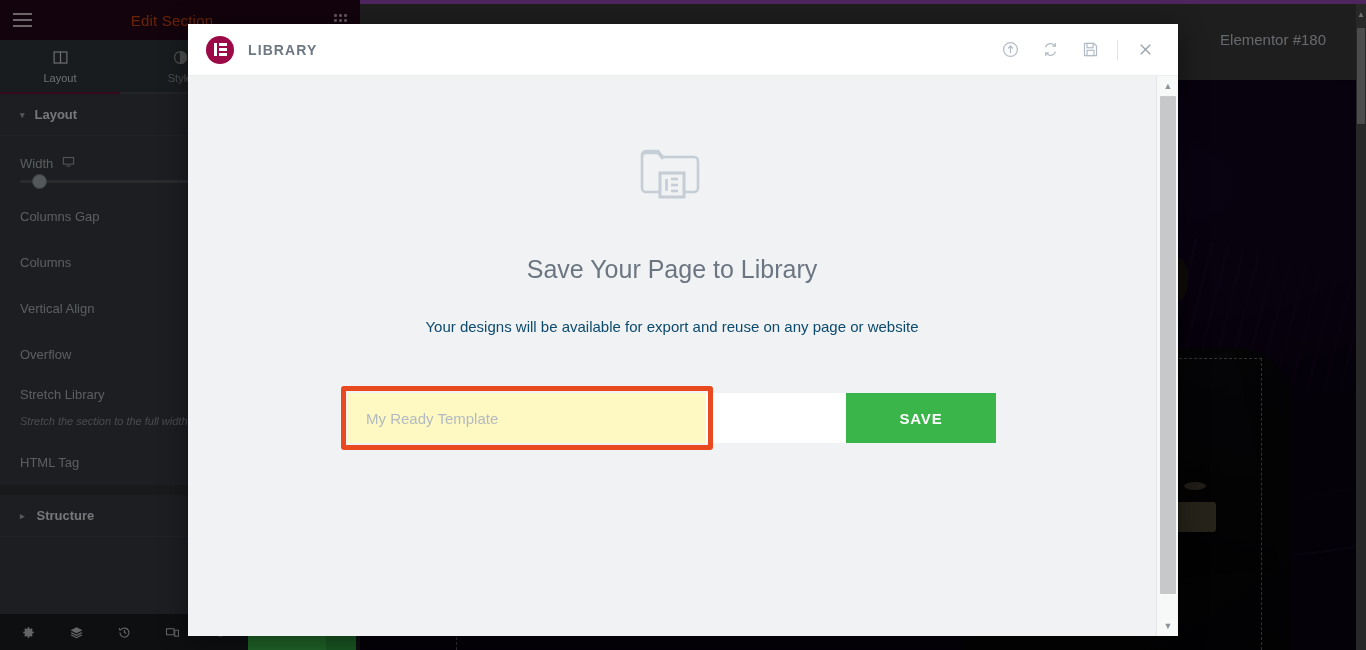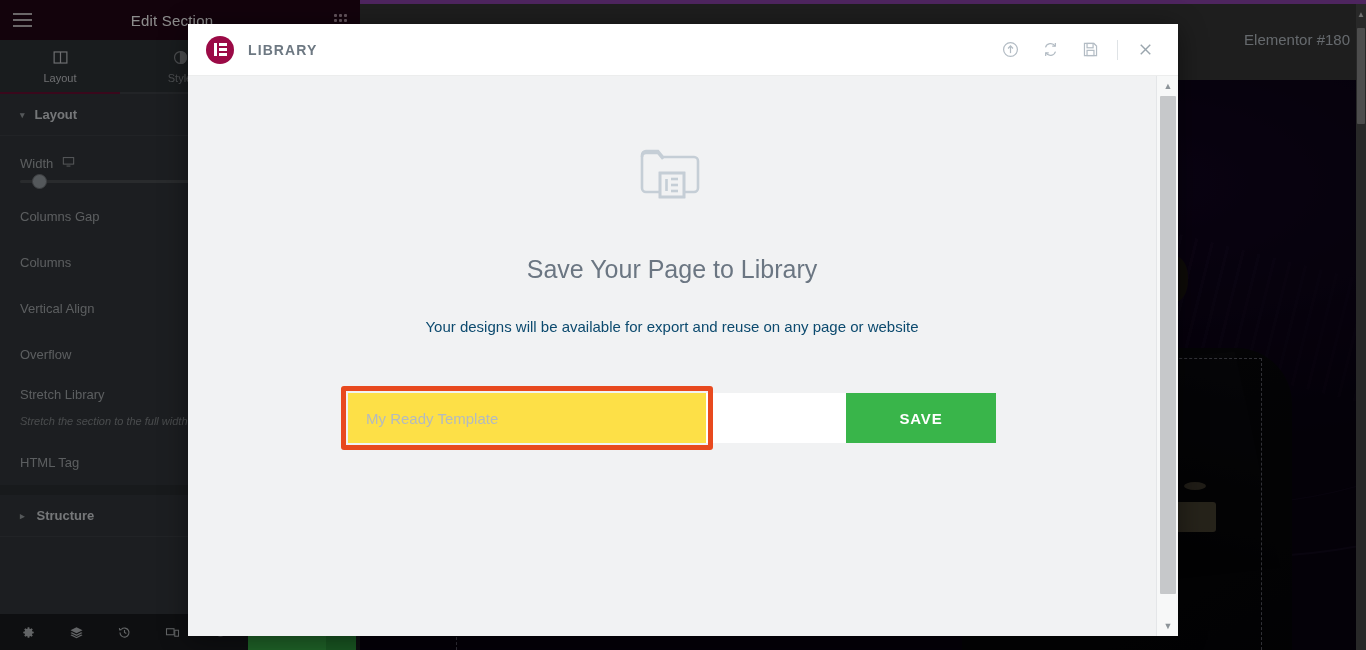--- a/index.html
+++ b/index.html
@@ -18,21 +18,21 @@
   }
   .canvas-topbar {
     position: absolute; left: 0; top: 0; width: 1366px; height: 4px;
     background: #8e44ad;
   }
   .wp-adminbar {
     position: absolute; left: 0; top: 4px; width: 1366px; height: 76px;
     background: #373737;
   }
   .admin-title {
-    position: absolute; right: 16px; top: 27px;
+    position: absolute; right: 40px; top: 27px;
     color: #b9c0c7; font-size: 15px;
   }
   .hero {
     position: absolute; left: 360px; top: 80px; right: 10px; bottom: 0;
     overflow: hidden;
     background:
       radial-gradient(ellipse 60% 50% at 78% 18%, #2a0f4a 0%, #1b0833 55%, #120522 100%),
       linear-gradient(160deg, #160826 0%, #0d0418 100%);
   }
   .hero-arc {
@@ -158,21 +158,21 @@
     position: relative; height: 40px; flex: 0 0 40px;
     background: #230616;
     display: flex; align-items: center;
   }
   .panel-menu {
     width: 44px; height: 40px;
     display: flex; flex-direction: column; align-items: center; justify-content: center; gap: 4px;
   }
   .panel-menu i { display: block; width: 19px; height: 2px; background: #c3bcc0; }
   .panel-header-title {
-    flex: 1; text-align: center; color: #ffffff;
+    flex: 1; text-align: center; color: #c2410c;
     font-size: 15px; letter-spacing: .2px;
     margin-left: -20px;
   }
   .panel-grid-btn {
     width: 40px; height: 40px;
     display: flex; align-items: center; justify-content: center;
   }
   .grid-glyph {
     display: grid; grid-template-columns: repeat(3, 3px);
     grid-template-rows: repeat(3, 3px); gap: 2px;
@@ -322,21 +322,21 @@
     width: 648px; height: 50px;
     background: #fff;
   }
   .input-wrap {
     position: relative;
     width: 358px; height: 50px;
   }
   .tpl-input {
     width: 100%; height: 100%;
     border: none; outline: none;
-    background: #fde047;
+    background: #fef9c3;
     font-family: "Liberation Sans", sans-serif;
     font-size: 15px; color: #555;
     padding: 0 18px;
   }
   .tpl-input::placeholder { color: #b3bac0; }
   .input-highlight {
     position: absolute; left: -7px; top: -7px;
     width: 372px; height: 64px;
     border: 5px solid #e8491e; border-radius: 3px;
     pointer-events: none;

